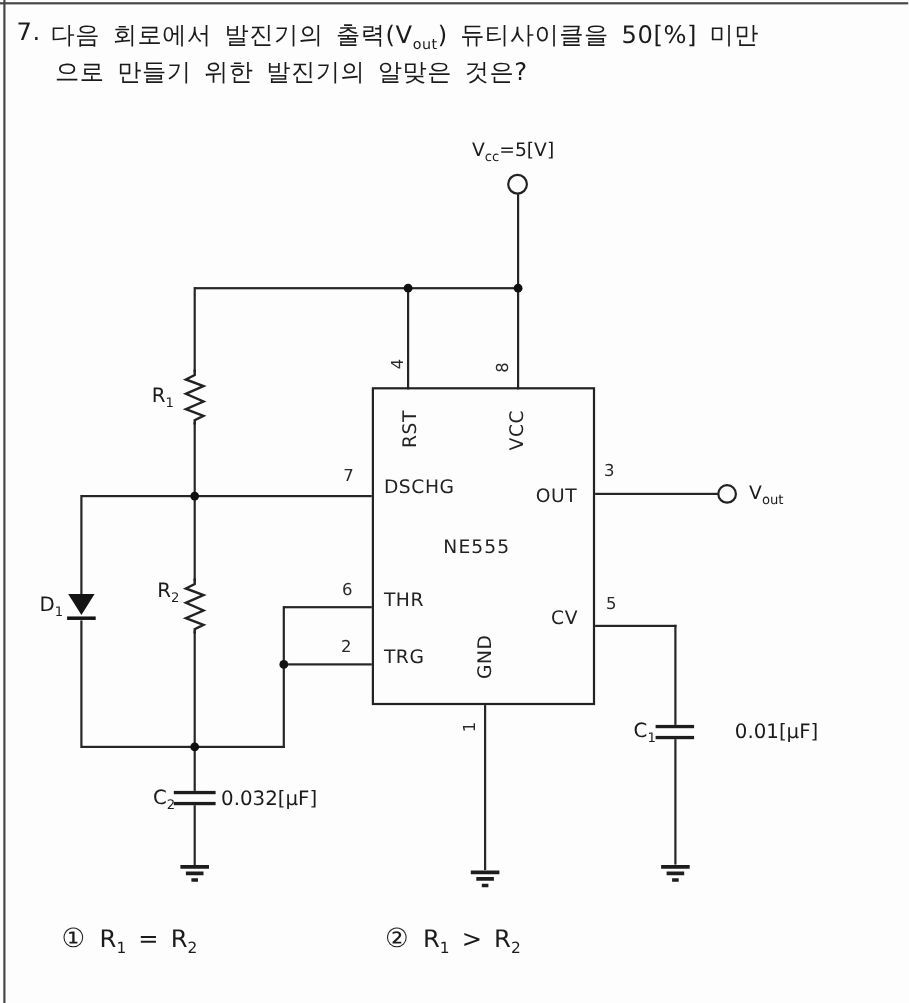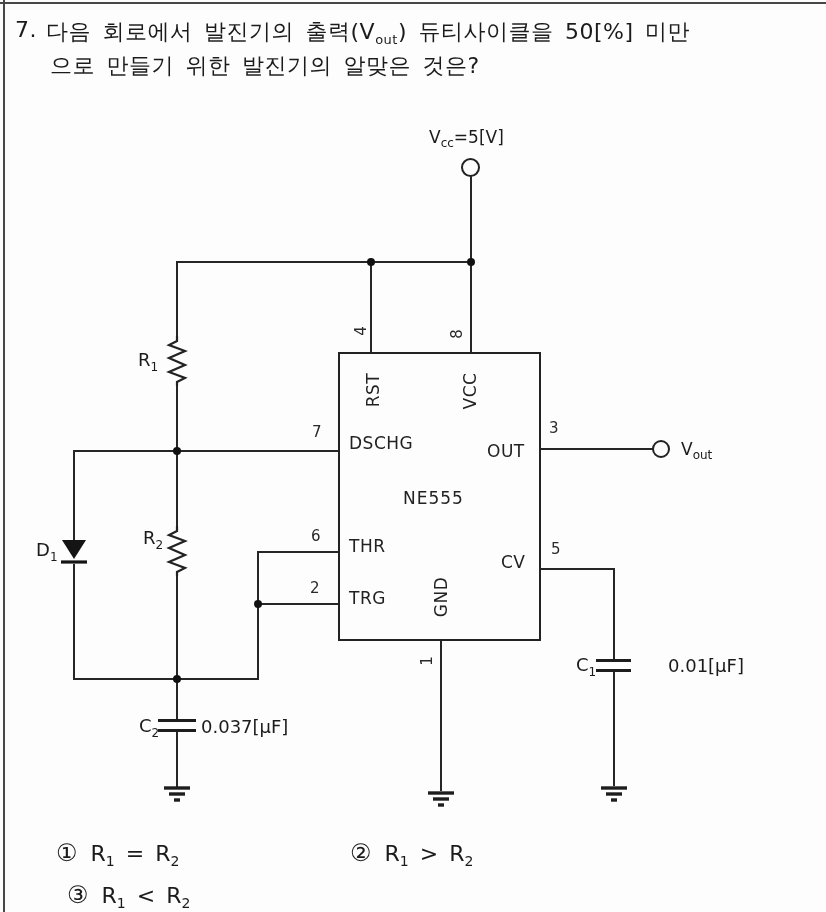--- a/index.html
+++ b/index.html
@@ -121,21 +121,21 @@
   </svg>
   <div class="lbl" style="left:36px;top:539px;">
     <span>D</span><sub>1</sub>
   </div>
 
   <div class="plate" style="left:158px;top:719px;width:38px;height:3px;"></div>
   <div class="plate" style="left:158px;top:729px;width:38px;height:3px;"></div>
   <div class="lbl" style="left:139px;top:715px;">
     <span>C</span><sub>2</sub>
   </div>
-  <div class="lbl" style="left:201px;top:716px;">0.037[μF]</div>
+  <div class="lbl" style="left:201px;top:716px;">0.032[μF]</div>
 
   <div class="plate" style="left:596px;top:659px;width:35px;height:3px;"></div>
   <div class="plate" style="left:596px;top:669px;width:35px;height:3px;"></div>
   <div class="lbl" style="left:576px;top:654px;">
     <span>C</span><sub>1</sub>
   </div>
   <div class="lbl" style="left:668px;top:655px;text-align:center;">0.01[μF]</div>
 
   <svg style="left:162px;top:786px;" width="30" height="18" viewBox="0 0 30 18">
     <line x1="2" y1="2" x2="28" y2="2" stroke="#1d1d1d" stroke-width="3.4"></line>
@@ -152,17 +152,14 @@
     <line x1="7" y1="8" x2="23" y2="8" stroke="#1d1d1d" stroke-width="3.4"></line>
     <line x1="12" y1="14" x2="18" y2="14" stroke="#1d1d1d" stroke-width="3.4"></line>
   </svg>
 
   <div class="opt" style="left:56px;top:839px;">
     <span class="circ">①</span><span><span>R</span><sub>1</sub><span></span><sub></sub><span class="op">=</span><span>R</span><sub>2</sub><span></span><sub></sub></span>
   </div>
   <div class="opt" style="left:350px;top:839px;">
     <span class="circ">②</span><span><span>R</span><sub>1</sub><span></span><sub></sub><span class="op">&gt;</span><span>R</span><sub>2</sub><span></span><sub></sub></span>
   </div>
-  <div class="opt" style="left:67px;top:881px;">
-    <span class="circ">③</span><span><span>R</span><sub>1</sub><span></span><sub></sub><span class="op">&lt;</span><span>R</span><sub>2</sub><span></span><sub></sub></span>
-  </div>
 
 </div>
 
 </body></html>

